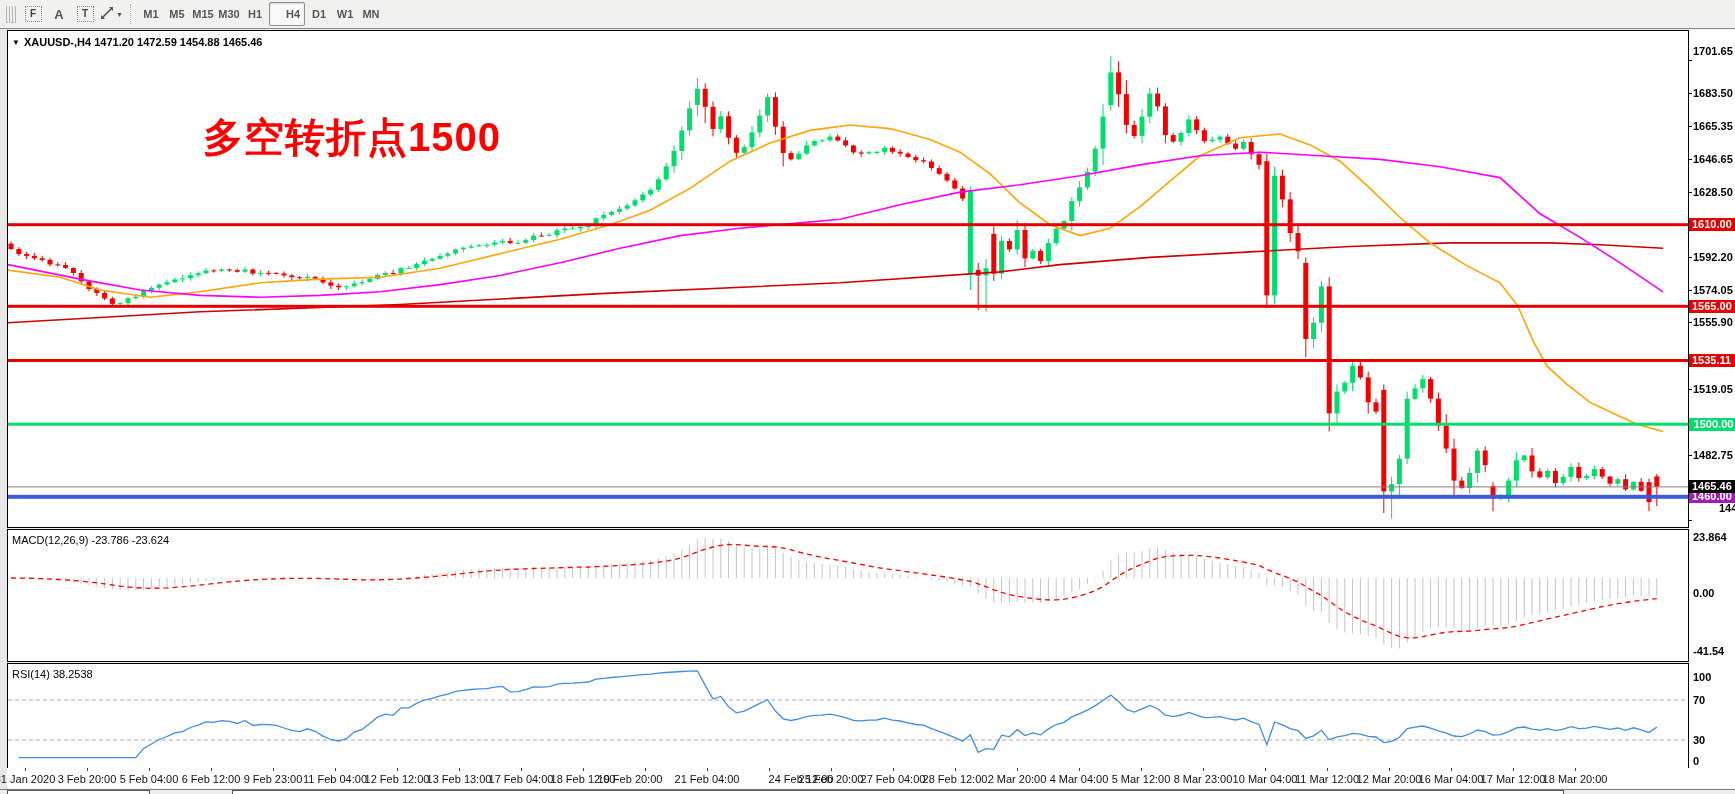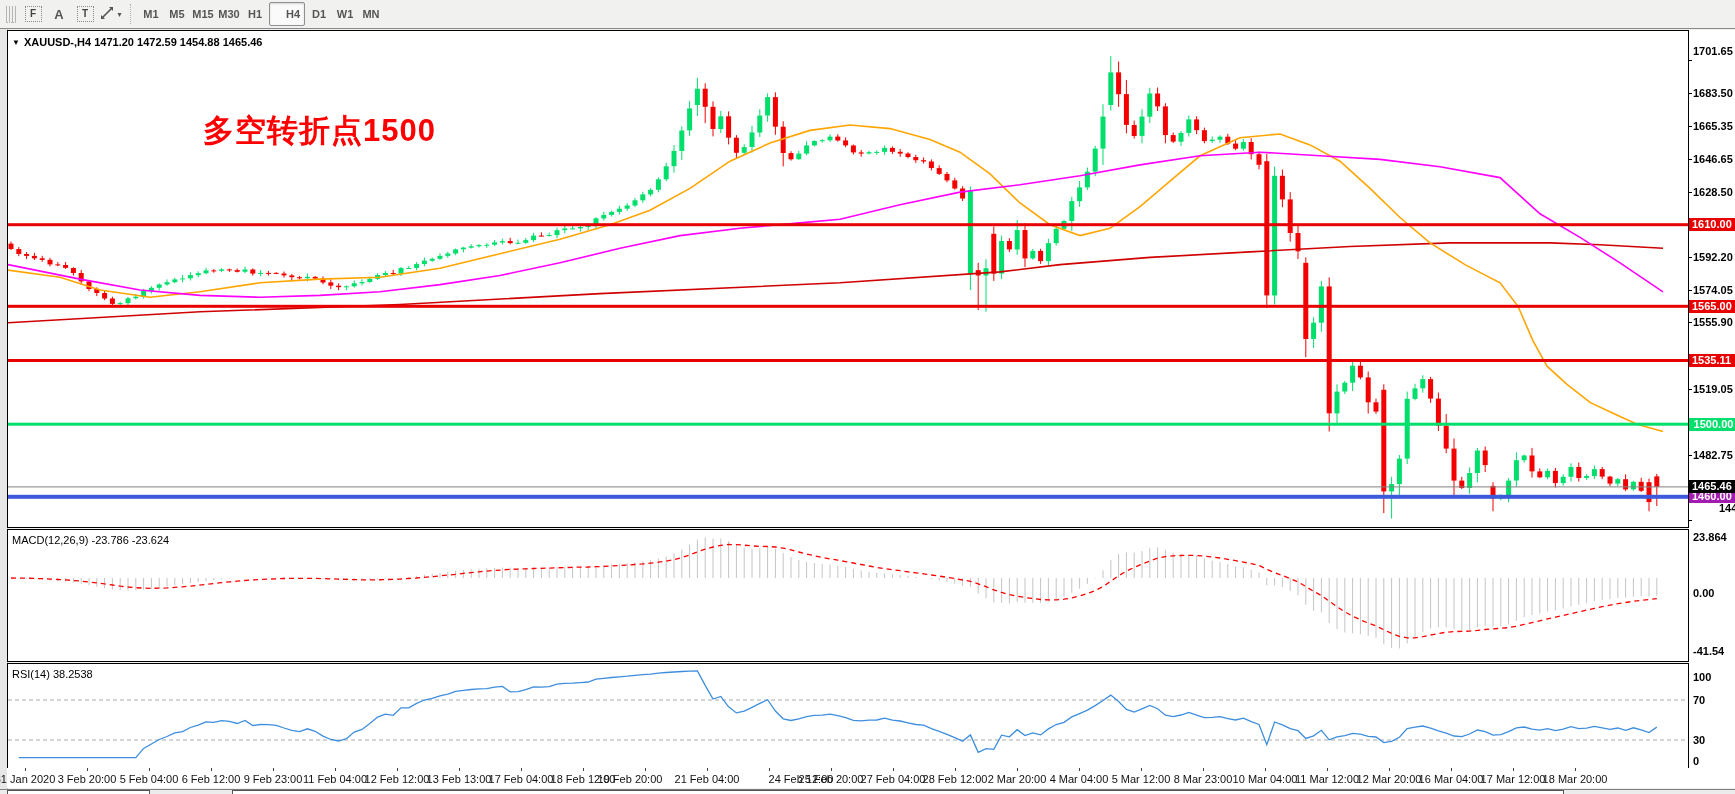--- a/index.html
+++ b/index.html
@@ -28,21 +28,21 @@
   #macd-panel{left:7px;top:529px;width:1680px;height:131px;}
   #rsi-panel{left:7px;top:663px;width:1680px;height:104px;}
   #axis-area{position:absolute;left:1689px;top:30px;width:46px;height:740px;background:#fff;}
   #date-row{position:absolute;left:7px;top:768px;width:1728px;height:20px;background:#fff;}
   #bottom-strip{position:absolute;left:0;top:789px;width:1735px;height:5px;background:#ececec;
                 border-top:1px solid #7e7e7e;}
   .tab-ghost{position:absolute;top:790px;height:8px;background:#fff;border:1px solid #555;}
   svg{position:absolute;}
   #chart-header{position:absolute;left:12px;top:36px;font-size:11px;font-weight:bold;color:#000;}
   #chart-header .tri{font-size:8px;margin-right:4px;vertical-align:1px;}
-  #annotation{position:absolute;left:203px;top:110px;font-size:31px;font-weight:bold;color:#ff0000;
+  #annotation{position:absolute;left:203px;top:110px;font-size:40px;font-weight:bold;color:#ff0000;
               letter-spacing:1px;white-space:nowrap;}
   .ind-label{position:absolute;font-size:11px;color:#000;}
   .ytick{position:absolute;left:1693px;font-size:11px;font-weight:bold;color:#000;line-height:12px;}
   .ytickmark{position:absolute;left:1688px;width:4px;height:1px;background:#000;}
   .pricebox{position:absolute;left:1689px;width:46px;height:13px;font-size:11px;font-weight:bold;
             color:#fff;line-height:13px;padding-left:3px;box-sizing:border-box;}
   .datelbl{position:absolute;top:773px;transform:translateX(-50%);font-size:11px;color:#111;white-space:nowrap;}
   .datetick{position:absolute;top:768px;width:1px;height:3px;background:#444;}
 </style>
 </head>

